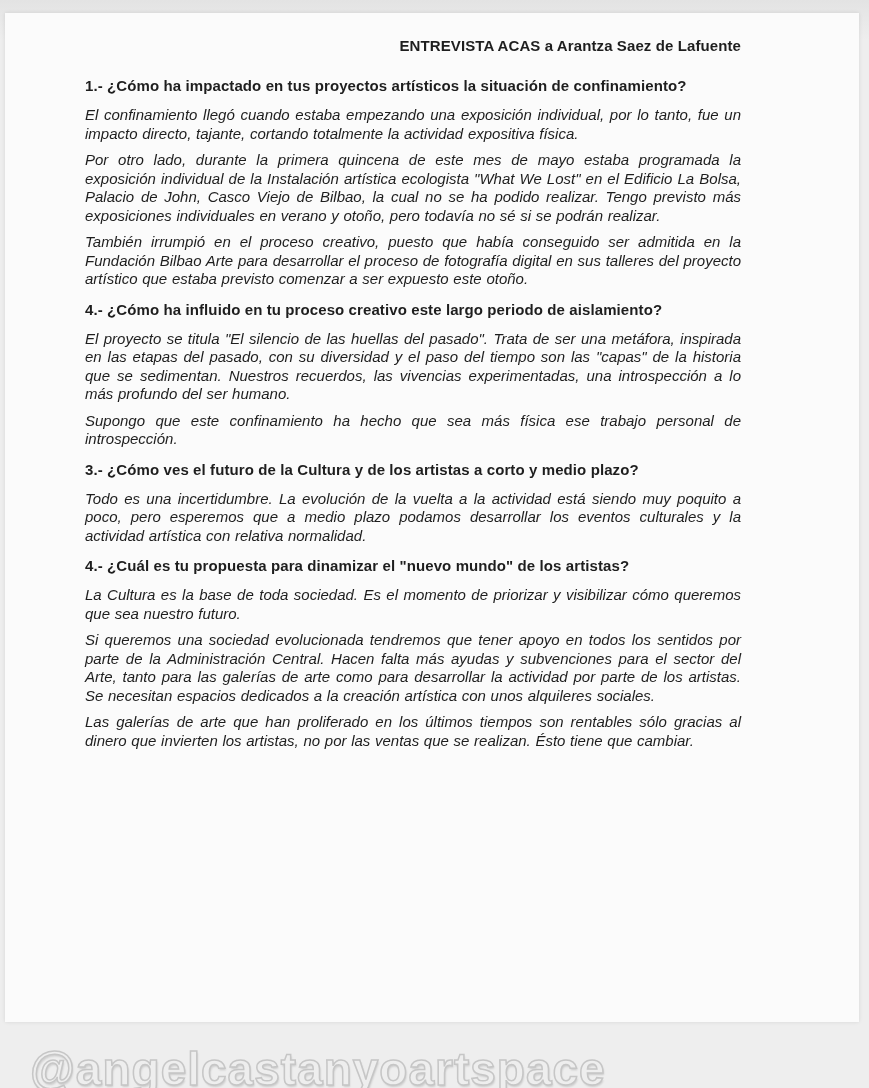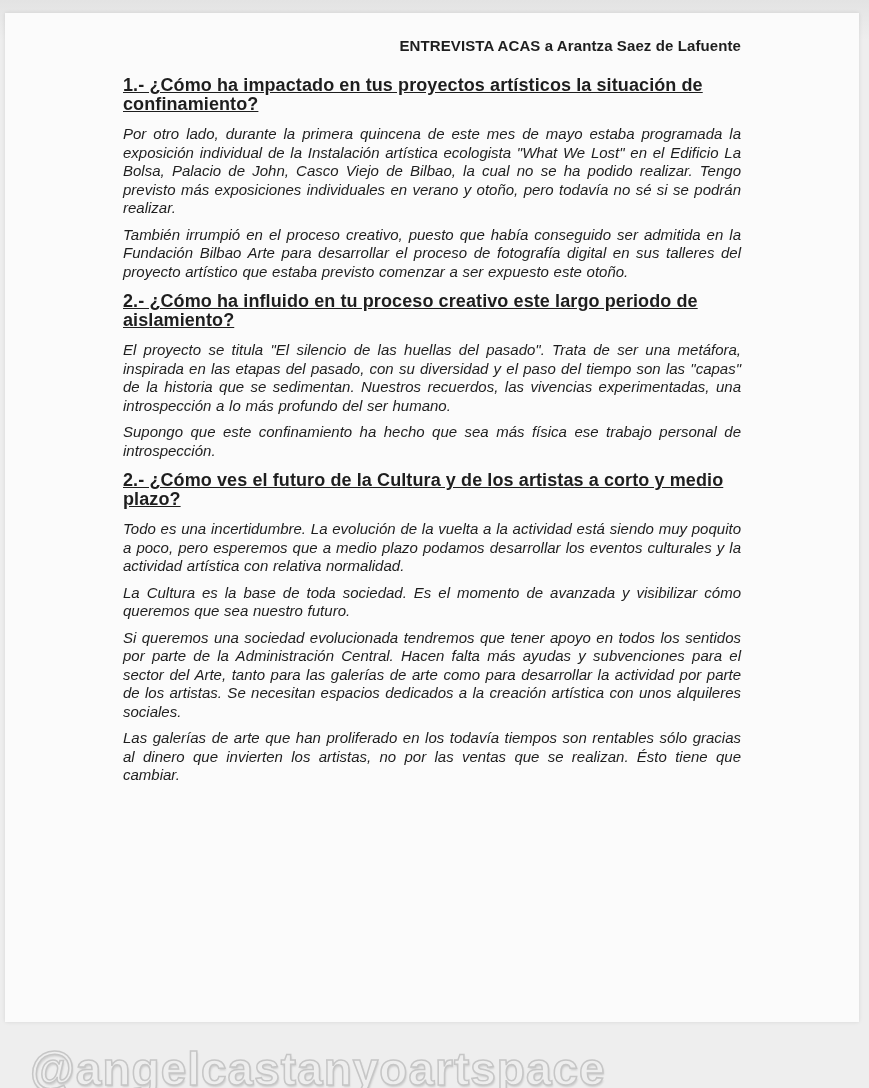--- a/index.html
+++ b/index.html
@@ -15,38 +15,37 @@
   .paper {
     position: absolute;
     left: 5px;
     top: 13px;
     width: 854px;
     height: 1009px;
     background: var(--paper, #fbfbfb);
     box-shadow: 0 0 4px rgba(0,0,0,0.10);
   }
   .content {
-    padding: 23px 118px 0 118px;
+    padding: 23px 118px 0 80px;
     color: var(--ink, #1e1e1e);
   }
   .doc-title {
     font-size: 15px;
     line-height: 19px;
     font-weight: bold;
     text-align: right;
     margin: 0 0 21px 0;
     letter-spacing: 0.1px;
   }
   .question {
-    font-size: 18px;
+    font-size: 15px;
     line-height: 19px;
     font-weight: bold;
     margin: 11px 0 11px 0;
     letter-spacing: 0.1px;
-    text-decoration: underline;
   }
   .answer {
     font-size: 15px;
     line-height: 18.5px;
     font-style: italic;
     text-align: justify;
     margin: 0 0 8px 0;
     word-spacing: 0.5px;
   }
   .watermark {
@@ -65,31 +64,33 @@
 </head>
 <body>
 
 <div class="photo">
   <div class="paper">
     <div class="content">
 
       <h1 class="doc-title">ENTREVISTA ACAS a Arantza Saez de Lafuente</h1>
 
       <h2 class="question">1.- ¿Cómo ha impactado en tus proyectos artísticos la situación de confinamiento?</h2>
+      <p class="answer">El confinamiento llegó cuando estaba empezando una exposición individual, por lo tanto, fue un impacto directo, tajante, cortando totalmente la actividad expositiva física.</p>
       <p class="answer">Por otro lado, durante la primera quincena de este mes de mayo estaba programada la exposición individual de la Instalación artística ecologista "What We Lost" en el Edificio La Bolsa, Palacio de John, Casco Viejo de Bilbao, la cual no se ha podido realizar. Tengo previsto más exposiciones individuales en verano y otoño, pero todavía no sé si se podrán realizar.</p>
       <p class="answer">También irrumpió en el proceso creativo, puesto que había conseguido ser admitida en la Fundación Bilbao Arte para desarrollar el proceso de fotografía digital en sus talleres del proyecto artístico que estaba previsto comenzar a ser expuesto este otoño.</p>
 
-      <h2 class="question">2.- ¿Cómo ha influido en tu proceso creativo este largo periodo de aislamiento?</h2>
+      <h2 class="question">4.- ¿Cómo ha influido en tu proceso creativo este largo periodo de aislamiento?</h2>
       <p class="answer">El proyecto se titula "El silencio de las huellas del pasado". Trata de ser una metáfora, inspirada en las etapas del pasado, con su diversidad y el paso del tiempo son las "capas" de la historia que se sedimentan. Nuestros recuerdos, las vivencias experimentadas, una introspección a lo más profundo del ser humano.</p>
       <p class="answer">Supongo que este confinamiento ha hecho que sea más física ese trabajo personal de introspección.</p>
 
-      <h2 class="question">2.- ¿Cómo ves el futuro de la Cultura y de los artistas a corto y medio plazo?</h2>
+      <h2 class="question">3.- ¿Cómo ves el futuro de la Cultura y de los artistas a corto y medio plazo?</h2>
       <p class="answer">Todo es una incertidumbre. La evolución de la vuelta a la actividad está siendo muy poquito a poco, pero esperemos que a medio plazo podamos desarrollar los eventos culturales y la actividad artística con relativa normalidad.</p>
 
-      <p class="answer">La Cultura es la base de toda sociedad. Es el momento de avanzada y visibilizar cómo queremos que sea nuestro futuro.</p>
+      <h2 class="question">4.- ¿Cuál es tu propuesta para dinamizar el "nuevo mundo" de los artistas?</h2>
+      <p class="answer">La Cultura es la base de toda sociedad. Es el momento de priorizar y visibilizar cómo queremos que sea nuestro futuro.</p>
       <p class="answer">Si queremos una sociedad evolucionada tendremos que tener apoyo en todos los sentidos por parte de la Administración Central. Hacen falta más ayudas y subvenciones para el sector del Arte, tanto para las galerías de arte como para desarrollar la actividad por parte de los artistas. Se necesitan espacios dedicados a la creación artística con unos alquileres sociales.</p>
-      <p class="answer">Las galerías de arte que han proliferado en los todavía tiempos son rentables sólo gracias al dinero que invierten los artistas, no por las ventas que se realizan. Ésto tiene que cambiar.</p>
+      <p class="answer">Las galerías de arte que han proliferado en los últimos tiempos son rentables sólo gracias al dinero que invierten los artistas, no por las ventas que se realizan. Ésto tiene que cambiar.</p>
 
     </div>
   </div>
 
   <div class="watermark">@angelcastanyoartspace</div>
 </div>
 
 </body></html>

